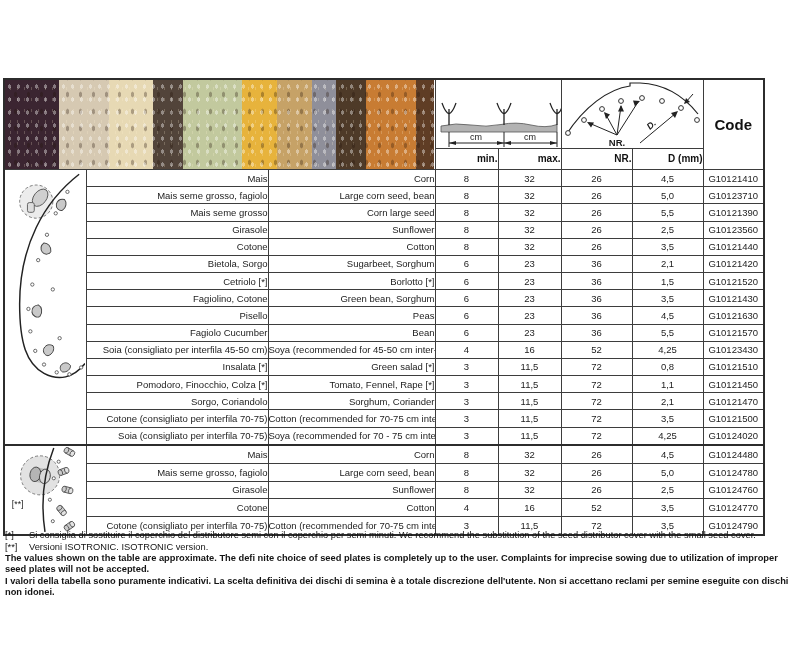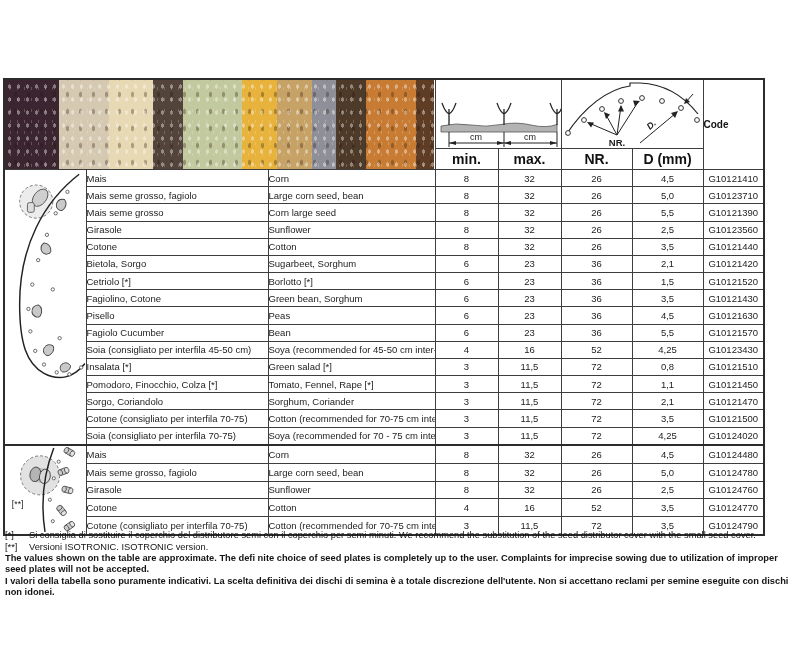--- a/index.html
+++ b/index.html
@@ -28,30 +28,30 @@
     background-image:
       radial-gradient(ellipse 2.6px 5px at 50% 50%, rgba(255,255,255,0.38) 44%, rgba(255,255,255,0) 47%),
       radial-gradient(ellipse 3px 6.5px at 50% 50%, rgba(35,18,8,0.30) 44%, rgba(0,0,0,0) 47%),
       radial-gradient(ellipse 2px 4px at 50% 50%, rgba(255,240,210,0.22) 40%, rgba(0,0,0,0) 45%);
     background-size:9px 13px, 13px 17px, 7px 11px;
     background-position:0 0, 4px 6px, 2px 3px;
   }
   .diag-cell{vertical-align:bottom;background:#fff;height:67px;}
   .diag-cell svg{display:block;}
   .subhead td{
-    height:20px;text-align:center;font-size:14px;font-weight:bold;color:#111;
+    height:20px;text-align:right;font-size:10px;font-weight:bold;color:#111;
     background:#fff;
   }
   .code-head{
-    text-align:left;vertical-align:middle;font-size:10px;font-weight:bold;color:#111;background:#fff;
+    text-align:center;vertical-align:middle;font-size:15px;font-weight:bold;color:#111;background:#fff;
   }
 
   
   tbody td{height:16px;font-size:9.5px;white-space:nowrap;background:#fff;}
-  td.c-it,td.c-en{padding-left:4px;text-align:left;margin-left:8px;}
+  td.c-it,td.c-en{padding-left:4px;text-align:right;margin-left:8px;}
   td.c-num,td.c-code{text-align:center;}
   td.sb{vertical-align:top;position:relative;}
   tr.section-start td{border-top:2px solid #2c2c2c;}
 
   svg text{font-family:"Liberation Sans",sans-serif;fill:#1c1c1c;}
 
   
   .notes{position:absolute;left:5px;top:530px;width:792px;font-size:9.3px;color:#141414;}
   .fn{display:flex;line-height:11.5px;}
   .fn .pfx{flex:0 0 24px;}

